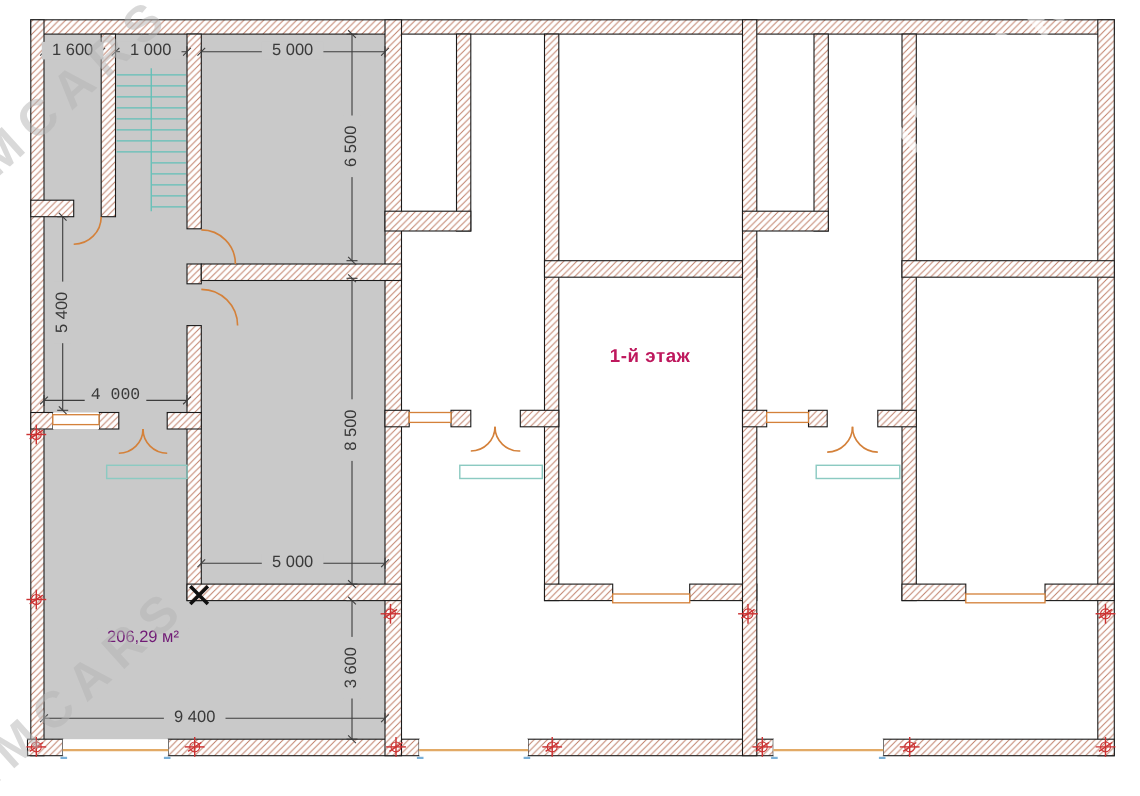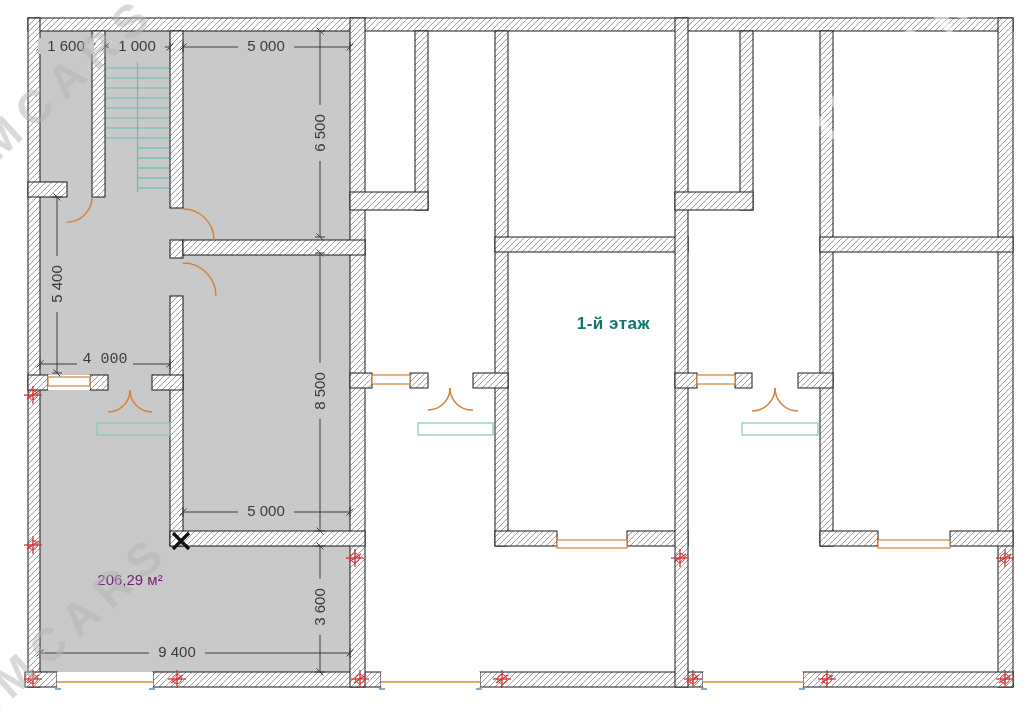--- a/index.html
+++ b/index.html
@@ -2,22 +2,22 @@
 <html><head>
 <meta charset="utf-8">
 <style>
   html,body{margin:0;padding:0;background:#ffffff;}
   .plan{position:relative;width:1036px;height:724px;background:#fff;overflow:hidden;
         font-family:"Liberation Sans",sans-serif;}
   .plan svg{position:absolute;left:0;top:0;z-index:1;}
   .dim{position:absolute;width:56px;height:16px;line-height:16px;text-align:center;
        font-size:15px;color:#3a3a3a;background:#c9c9c9;z-index:3;white-space:nowrap;}
   .dim.v{transform:rotate(-90deg);}
-  .floor-label{position:absolute;left:532px;top:314px;width:118px;text-align:right;
-       font-size:17px;font-weight:bold;color:#0f766e;z-index:3;letter-spacing:.5px;}
+  .floor-label{position:absolute;left:532px;top:314px;width:118px;text-align:center;
+       font-size:17px;font-weight:bold;color:#be185d;z-index:3;letter-spacing:.5px;}
   .area-label{position:absolute;left:89px;top:571px;width:82px;text-align:center;
        font-size:15px;color:#701a75;background:#c9c9c9;z-index:3;}
   .wm{position:absolute;font-size:46px;font-weight:bold;letter-spacing:10px;
       color:#b4b4b4;opacity:.5;transform:rotate(-42deg);z-index:4;pointer-events:none;}
   .wm.tl{left:-62px;top:58px;}
   .wm.bl{left:-48px;top:596px;}
   .wm.tr{left:788px;top:22px;color:#ffffff;opacity:.55;}
 </style>
 </head>
 <body>

